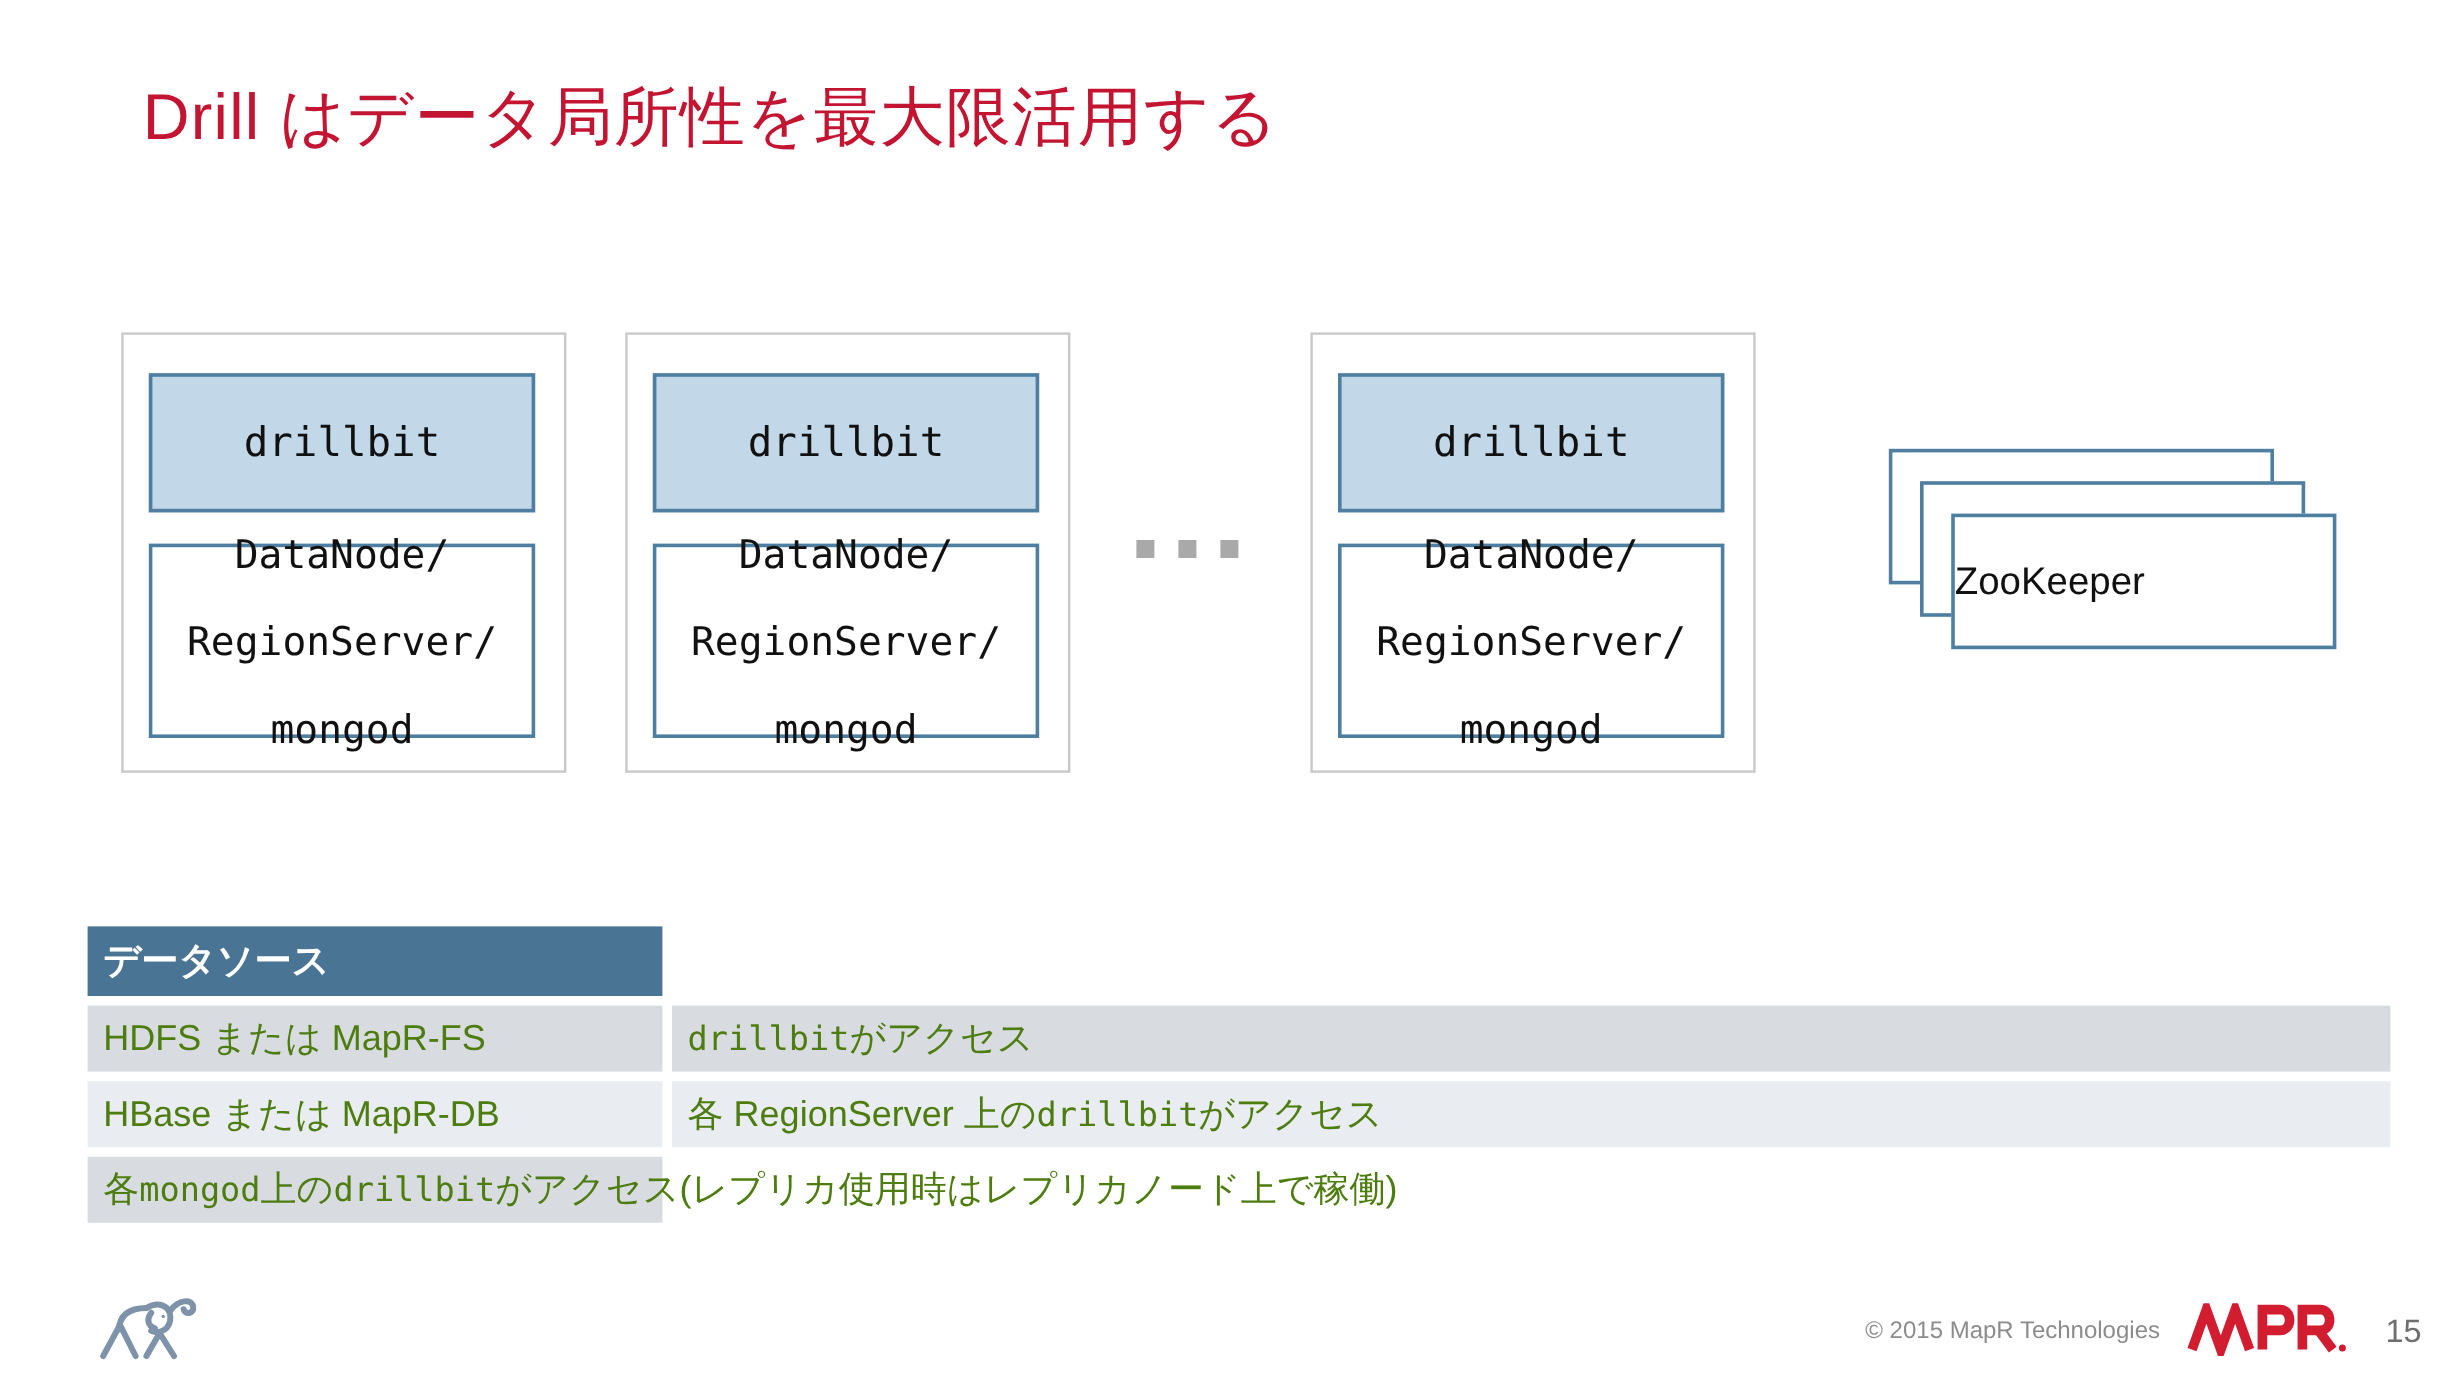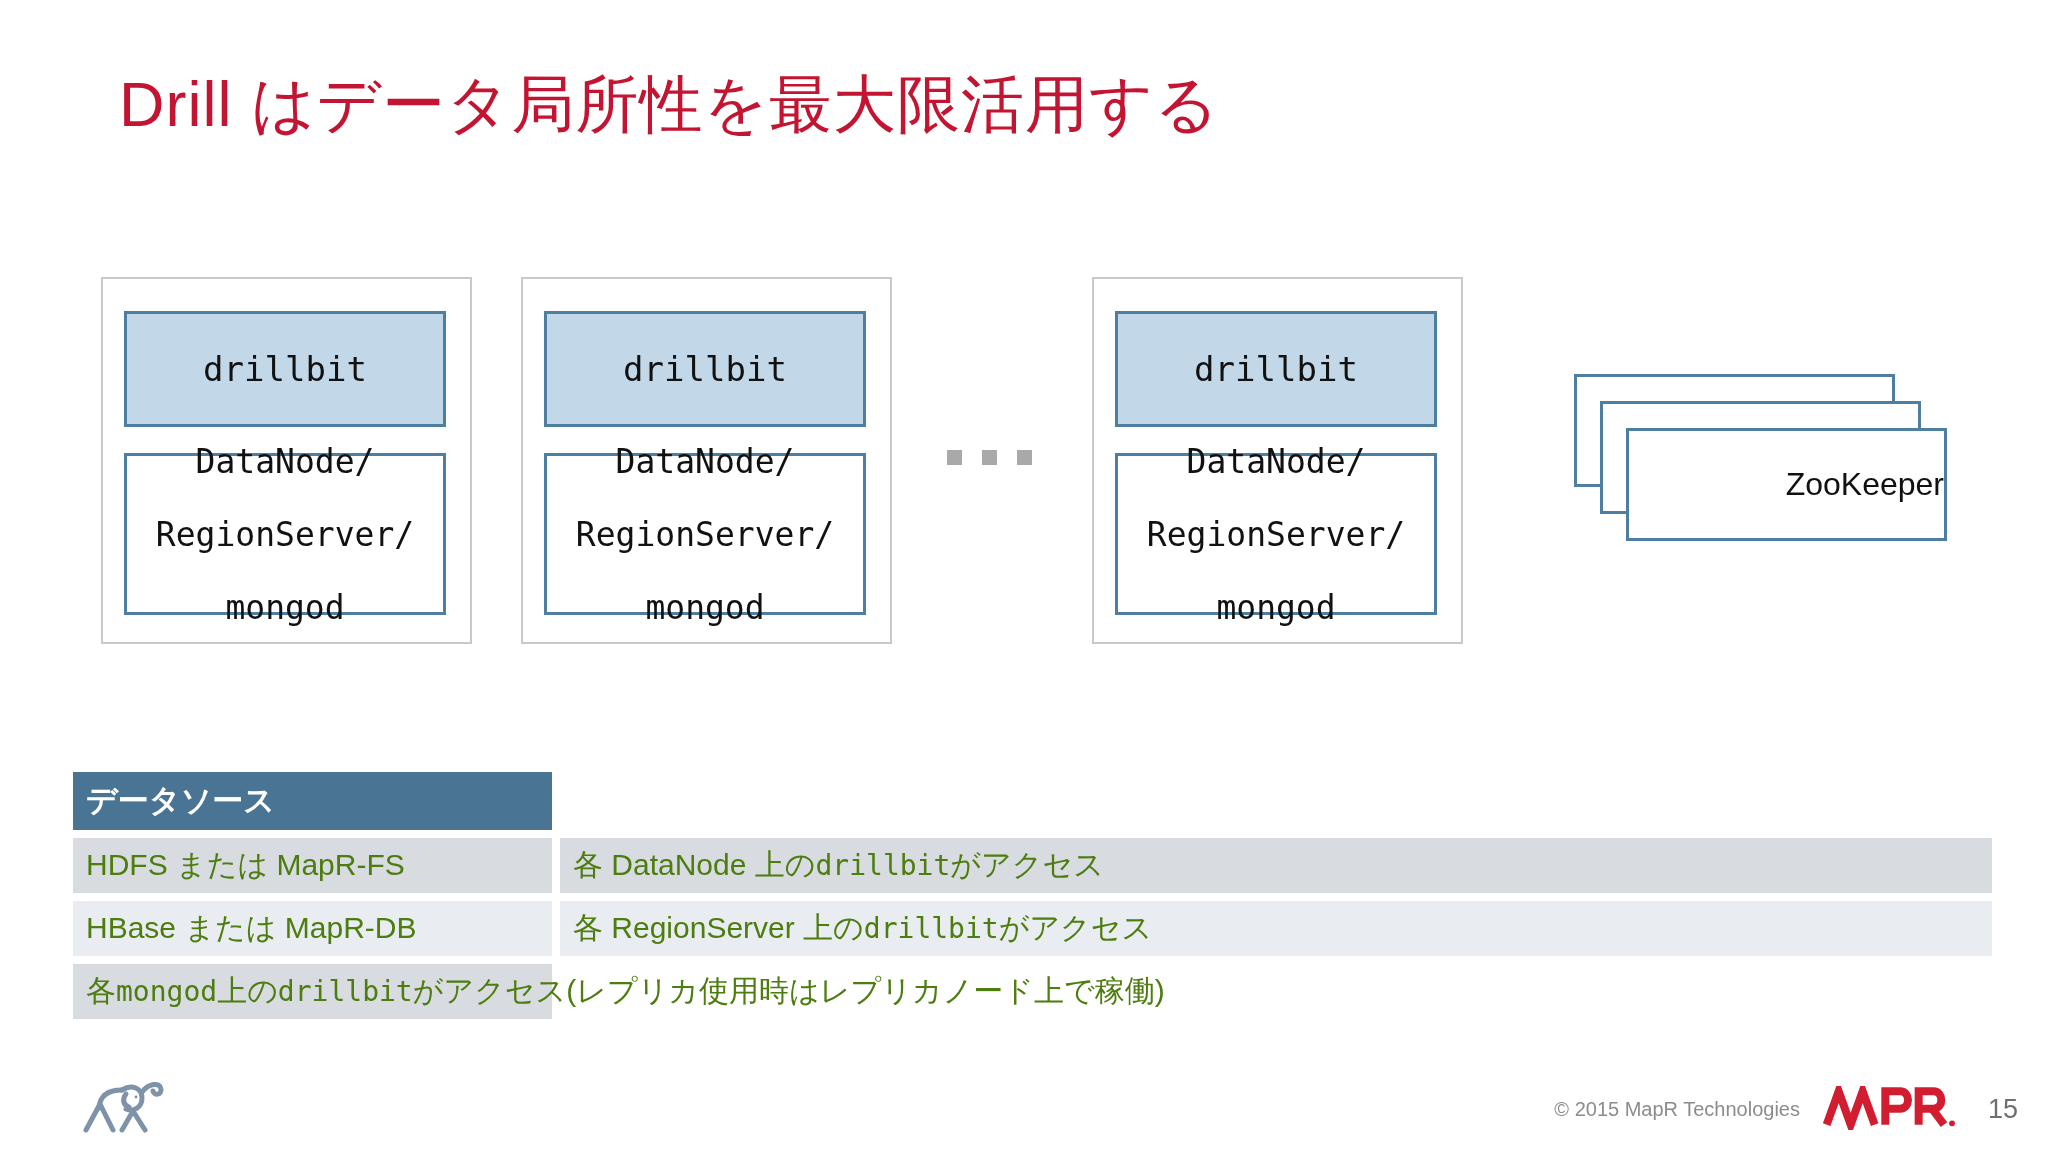--- a/index.html
+++ b/index.html
@@ -1,21 +1,21 @@
 <!DOCTYPE html>
 <html><head>
 <meta charset="utf-8">
 <style>
   html,body{margin:0;padding:0;background:#fff;}
   body{width:2048px;height:1153px;position:relative;overflow:hidden;
        font-family:"Liberation Sans","DejaVu Sans",sans-serif;}
   .mono{font-family:"DejaVu Sans Mono","Liberation Mono",monospace;}
 
   
-  .slide-title{position:absolute;left:119px;top:62px;font-size:63px;letter-spacing:1px;
+  .slide-title{position:absolute;left:119px;top:62px;font-size:54px;letter-spacing:1px;
                color:#c31432;white-space:nowrap;font-weight:400;}
 
   
   .node-group{position:absolute;top:277px;width:371px;height:367px;background:#fff;
               border:2px solid #c9c9c9;box-sizing:border-box;}
   .node-1{left:101px;} .node-2{left:521px;} .node-3{left:1092px;}
   .inner-box{position:absolute;left:21px;width:322px;box-sizing:border-box;
              border:3px solid #4e7fa1;display:flex;align-items:center;justify-content:center;
              text-align:center;color:#111;}
   .drillbit-box{top:32px;height:116px;background:#c2d8e8;font-size:34px;}
@@ -25,21 +25,21 @@
   
   .ellipsis{position:absolute;left:947px;top:450px;width:90px;height:16px;}
   .ellipsis span{position:absolute;top:0;width:15px;height:15px;background:#a9a9a9;}
   .ellipsis span:nth-child(1){left:0;} .ellipsis span:nth-child(2){left:35px;}
   .ellipsis span:nth-child(3){left:70px;}
 
   
   .zk-box{position:absolute;width:321px;height:113px;background:#fff;
           border:3px solid #4e7fa1;box-sizing:border-box;}
   .zk-back{left:1574px;top:374px;} .zk-mid{left:1600px;top:401px;}
-  .zk-front{left:1626px;top:428px;display:flex;align-items:center;justify-content:flex-end;
+  .zk-front{left:1626px;top:428px;display:flex;align-items:center;justify-content:flex-start;
             font-size:32px;color:#111;}
 
   
   .loc-table{position:absolute;left:73px;top:772px;width:1919px;}
   .trow{display:grid;grid-template-columns:479px 1fr;column-gap:8px;margin-bottom:8px;}
   .tcell{box-sizing:border-box;padding:0 0 0 13px;display:flex;align-items:center;text-align:center;}
   .thead .tcell{background:#497494;color:#fff;font-weight:bold;font-size:31px;height:58px;}
   .tbody .trow:nth-child(odd) .tcell{background:#d8dce1;}
   .tbody .trow:nth-child(even) .tcell{background:#e9ecf0;}
   .tbody .tcell{color:#4d7c0f;font-size:30px;height:55px;white-space:nowrap;}
@@ -95,21 +95,20 @@
 <div class="loc-table">
   <div class="thead">
     <div class="trow">
       <div class="tcell">データソース</div>
     </div>
   </div>
   <div class="tbody">
       <div class="trow">
         <div class="tcell">HDFS または MapR-FS</div>
         <div class="tcell">
-          <span>各 DataNode 上の </span>
           <span class="code">drillbit</span>
           <span> がアクセス</span>
         </div>
       </div>
       <div class="trow">
         <div class="tcell">HBase または MapR-DB</div>
         <div class="tcell">
           <span>各 RegionServer 上の </span>
           <span class="code">drillbit</span>
           <span> がアクセス</span>

